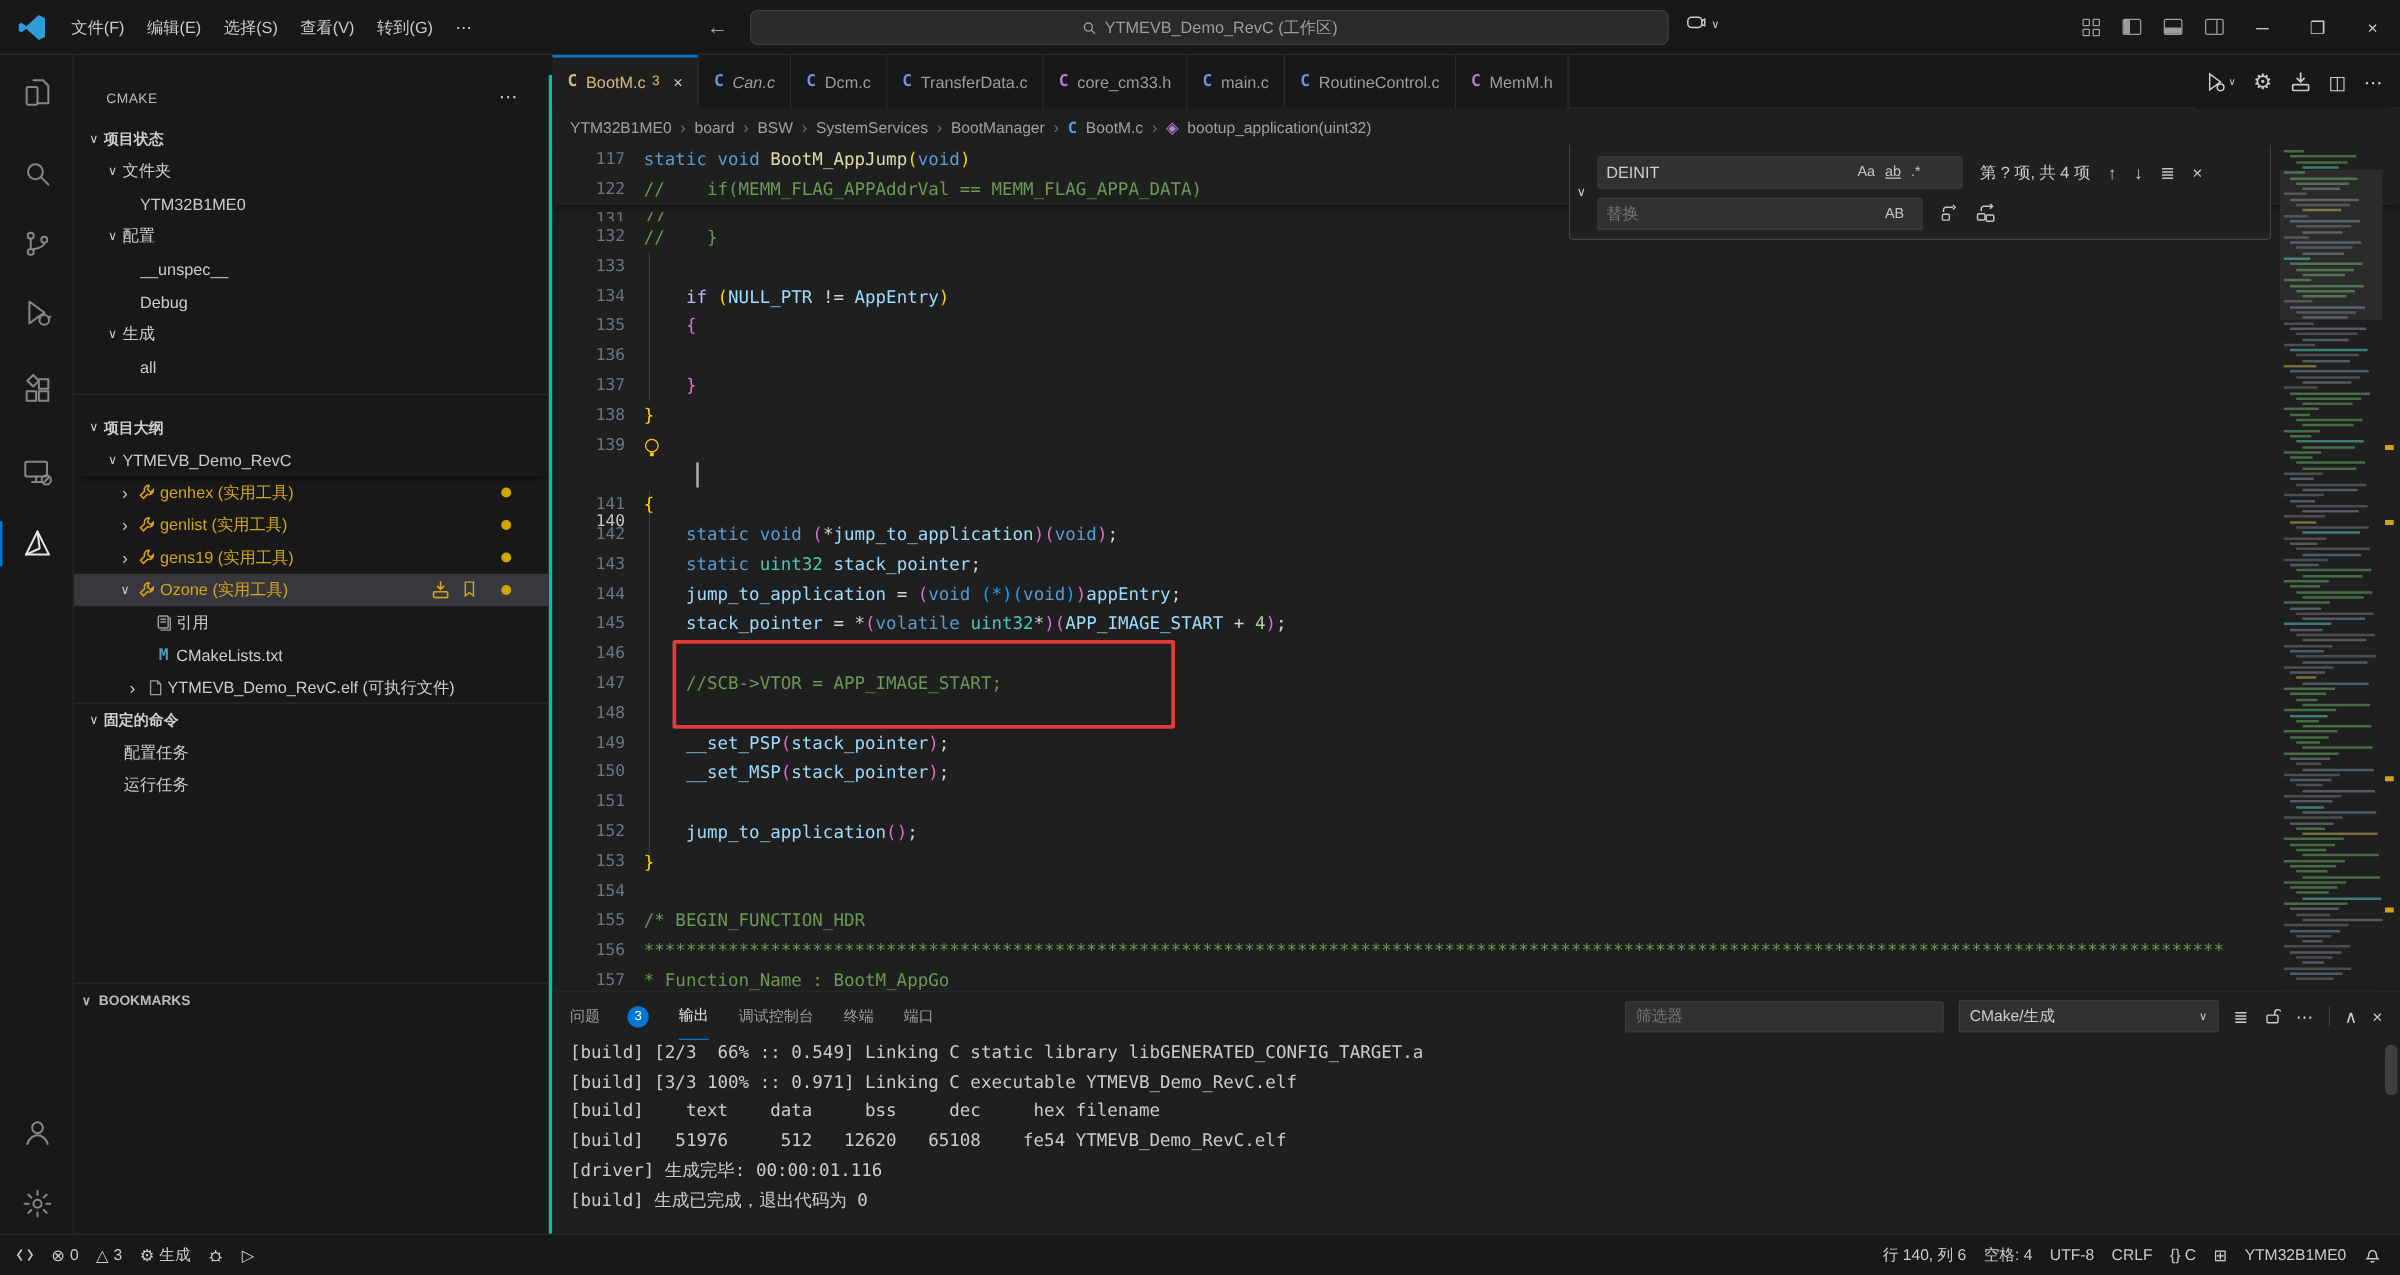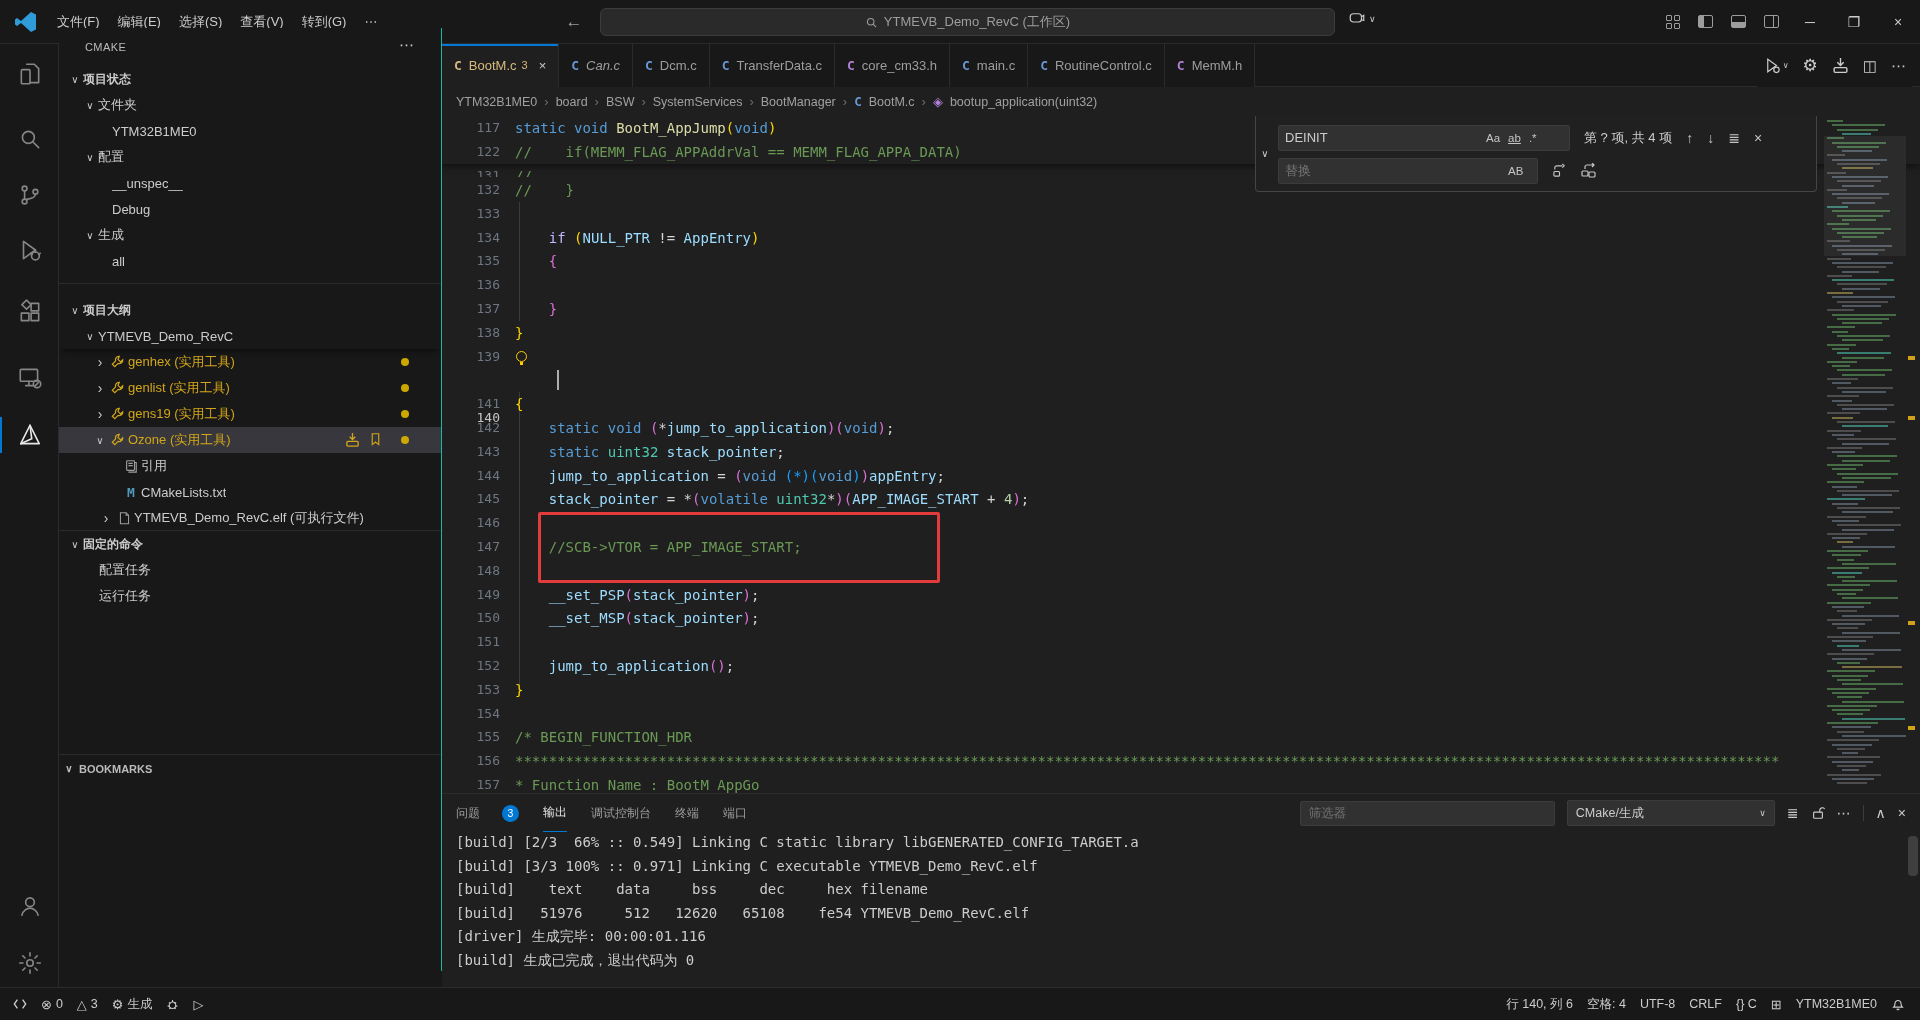--- a/index.html
+++ b/index.html
@@ -27,22 +27,22 @@
 
   
   #activitybar { position:absolute; left:0; top:44px; width:59px; height:943px; background:#181818;
     border-right:1px solid #2b2b2b; }
   .act-item { position:absolute; left:0; width:59px; height:48px; display:flex; align-items:center; justify-content:center; }
   .act-item svg { stroke:#868686; }
   .act-item.active svg { stroke:#e7e7e7; }
   .act-item.active::before { content:""; position:absolute; left:0; top:6px; bottom:6px; width:2px; background:#0078d4; }
 
   
-  #sidebar { position:absolute; left:59px; top:28px; width:383px; height:943px; background:#181818;
-    border-right:1px solid #14b8a6; overflow:hidden; }
+  #sidebar { position:absolute; left:59px; top:60px; width:383px; height:943px; background:#181818;
+    border-right:3px solid #14b8a6; overflow:hidden; }
   #sb-head { height:38px; display:flex; align-items:center; padding-left:26px; }
   #sb-title { font-size:11px; color:#bbbbbb; letter-spacing:.4px; }
   #sb-more { position:absolute; left:340px; top:8px; color:#cccccc; font-size:15px; }
   .tree-row { position:relative; height:26px; display:flex; align-items:center; font-size:13px; color:#cccccc; }
   .tree-row.sel { background:#37373d; }
   .tree-row .chev { width:16px; text-align:center; color:#cccccc; font-size:10px; flex:0 0 16px; }
   .tree-row .lbl { white-space:nowrap; overflow:hidden; }
   .tree-row.bold .lbl { font-weight:bold; font-size:12px; }
   .gold { color:#d2a619 !important; }
   .tree-dot { position:absolute; left:342px; top:9px; width:8px; height:8px; border-radius:50%; background:#cca700; }

